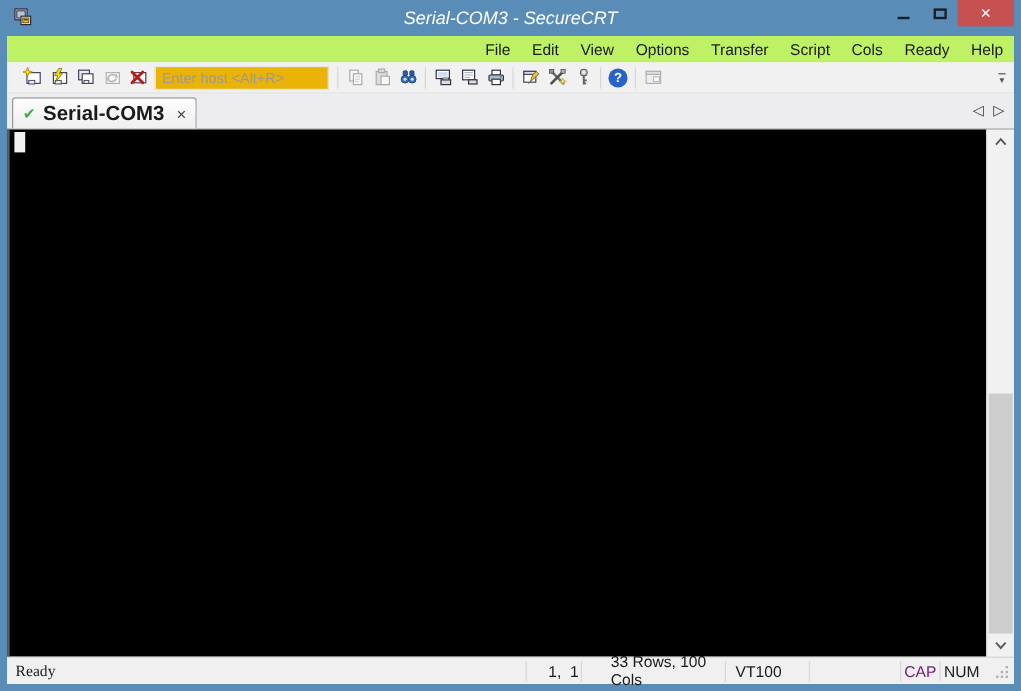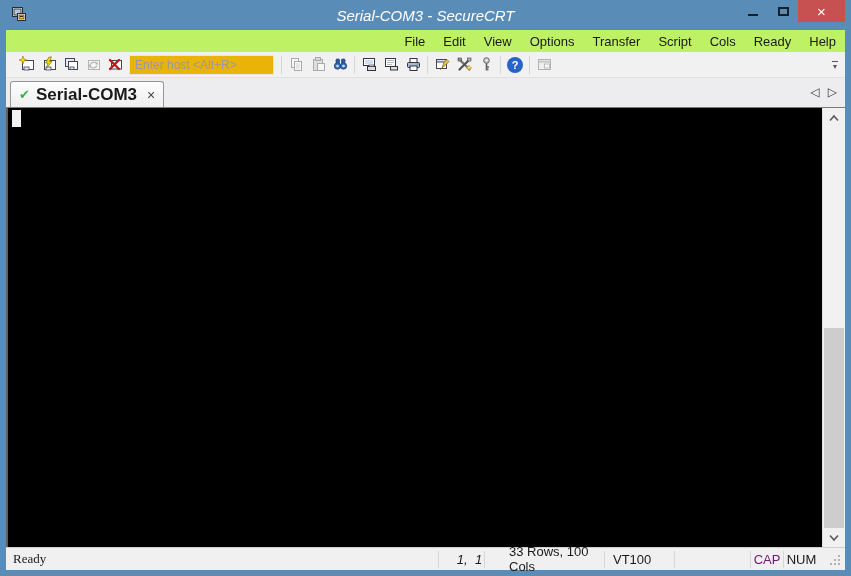--- a/index.html
+++ b/index.html
@@ -57,21 +57,21 @@
   .scrollbar { width:23px; background:#f1f1f1; position:relative; border-left:1px solid #e0e0e0; }
   .sb-btn { position:absolute; left:0; width:100%; height:19px; display:flex; align-items:center; justify-content:center; }
   .sb-up { top:0; } .sb-down { bottom:0; }
   .sb-thumb { position:absolute; left:1px; right:1px; top:220px; bottom:19px; background:#cdcdcd; }
   
   .statusbar { height:23px; background:#f0f0f0; border-top:1px solid #cfcfcf; display:flex;
                align-items:center; font-size:13px; color:#1a1a1a; }
   .sb-sec { height:17px; display:flex; align-items:center; border-left:1px solid #d7d7d7; padding-left:8px; }
   .s-ready { flex:1; border-left:none; padding-left:7px;font-family:Liberation Serif, serif; }
   .s-serial { width:142px; }
-  .s-pos { width:46px; justify-content:center; padding-left:16px; white-space:pre;font-style:italic; }
+  .s-pos { width:46px; justify-content:center; padding-left:16px; white-space:pre; }
   .s-size { width:120px;padding-left:24px; }
   .s-vt { width:70px; }
   .s-blank { width:76px; }
   .s-cap { width:33px; justify-content:center; padding-left:0; color:#701a75; }
   .s-num { width:36px; justify-content:center; padding-left:0; }
   .s-grip { width:26px; border-left:none; justify-content:flex-end; padding:0 4px 0 0; align-self:flex-end; height:20px; }
 </style>
 </head>
 <body>
 

